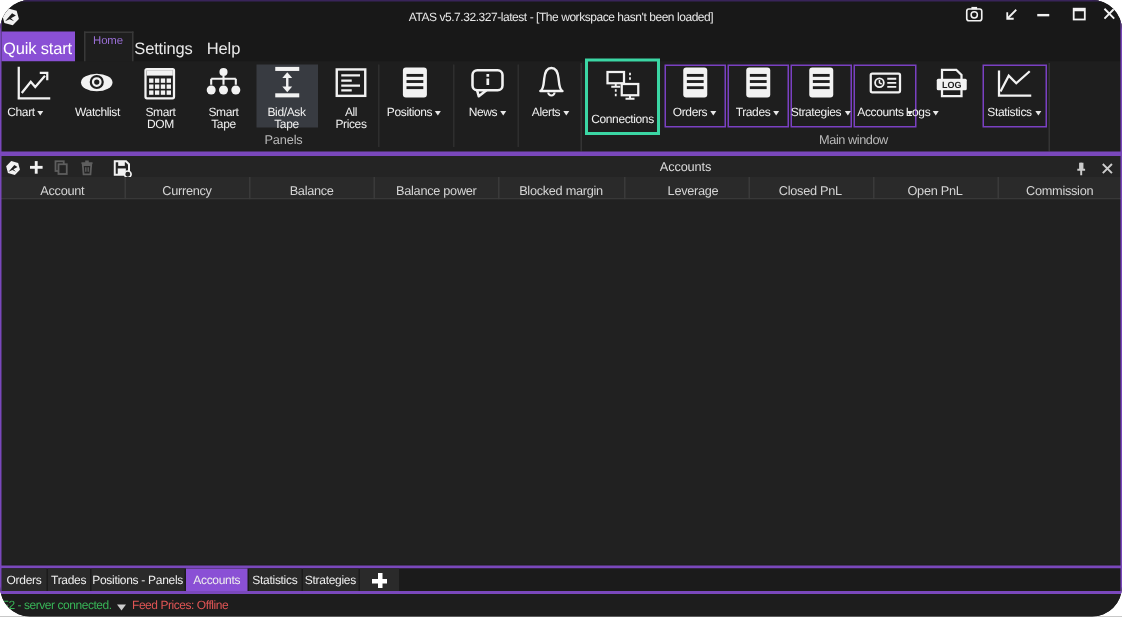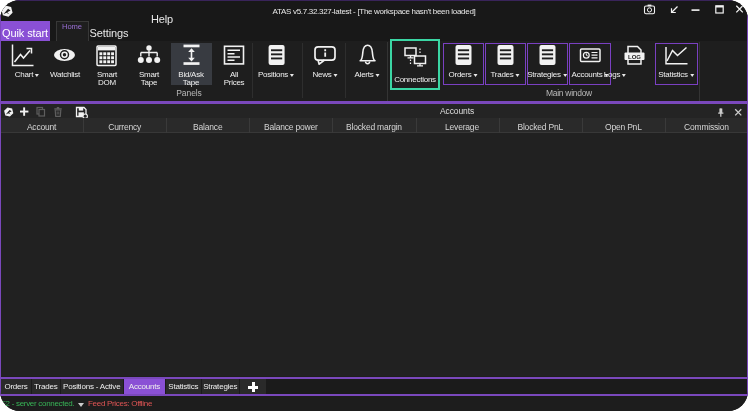--- a/index.html
+++ b/index.html
@@ -23,21 +23,21 @@
 <div id="win">
 
   <div class="abs" style="left:0;top:0;width:748px;height:41px;background:#181818;border-top:1px solid #39245a;"></div>
   <div class="txt ctr" style="left:374px;top:7px;">ATAS v5.7.32.327-latest - [The workspace hasn't been loaded]</div>
 
   <div class="abs" style="left:1px;top:21px;width:49px;height:20px;background:#8a50d5;"></div>
   <div class="mnu ctr" style="left:25px;top:27px;color:#ffffff;">Quik start</div>
   <div class="abs" style="left:56px;top:21px;width:33px;height:20px;background:#1e1e1e;border:1px solid #383838;border-bottom:none;"></div>
   <div class="mnu ctr" style="left:72px;top:22px;color:#9a6fd6;font-size:7.6px;">Home</div>
   <div class="mnu ctr" style="left:109px;top:27px;">Settings</div>
-  <div class="mnu ctr" style="left:149px;top:13px;margin-left:13px;">Help</div>
+  <div class="mnu ctr" style="left:149px;top:27px;">Help</div>
 
   <div class="abs" style="left:0;top:41px;width:748px;height:62px;background:#1e1e1e;"></div>
 
   <div class="vline" style="left:252px;top:43px;height:55px;"></div>
   <div class="vline" style="left:302px;top:43px;height:55px;"></div>
   <div class="vline" style="left:345px;top:43px;height:55px;"></div>
   <div class="vline" style="left:387px;top:42px;height:59px;background:#343434;"></div>
   <div class="vline" style="left:699px;top:42px;height:59px;background:#343434;"></div>
 
   <div class="abs" style="left:171px;top:43px;width:41px;height:42px;background:#383b41;"></div>
@@ -127,21 +127,21 @@
 <circle cx="586.3" cy="14.2" r="2.9" fill="none" stroke="#f2f2f2" stroke-width="1.2"></circle>
 <path d="M586.3,12.4 L586.3,14.2 L587.8,15" fill="none" stroke="#f2f2f2" stroke-width="1"></path>
 <path d="M591.5,11.5 L597.5,11.5 M591.5,14.2 L597.5,14.2 M591.5,16.9 L597.5,16.9" stroke="#f2f2f2" stroke-width="1.2"></path>
       <path d="M628,5.5 L637.5,5.5 L641,9 L641,23 L628,23 Z" fill="none" stroke="#f2f2f2" stroke-width="1.5"></path>
 <rect x="624.5" y="11.5" width="20" height="7.6" rx="1" fill="#f2f2f2"></rect>
 <text x="634.5" y="17.5" font-family="Liberation Sans" font-size="6" font-weight="bold" fill="#1e1e1e" text-anchor="middle">LOG</text>
       <path d="M666,6 L666,22.7 L687.5,22.7" fill="none" stroke="#f2f2f2" stroke-width="1.5"></path>
 <path d="M667,20 L672.5,9.5 L677.5,14.5 L686.5,6.5" fill="none" stroke="#f2f2f2" stroke-width="1.5"></path>
     </svg>
 
-  <div class="lbl" style="left:27px;top:71px;text-align:right;">Chart<span class="dn"></span></div>
+  <div class="lbl" style="left:17px;top:71px;text-align:right;">Chart<span class="dn"></span></div>
   <div class="lbl" style="left:65px;top:71px;">Watchlist</div>
   <div class="lbl" style="left:107px;top:71px;">Smart<br>DOM</div>
   <div class="lbl" style="left:149px;top:71px;">Smart<br>Tape</div>
   <div class="lbl" style="left:191px;top:71px;">Bid/Ask<br>Tape</div>
   <div class="lbl" style="left:234px;top:71px;">All<br>Prices</div>
   <div class="lbl" style="left:276px;top:71px;">Positions<span class="dn"></span></div>
   <div class="lbl" style="left:325px;top:71px;text-align:center;">News<span class="dn"></span></div>
   <div class="lbl" style="left:367px;top:71px;">Alerts<span class="dn"></span></div>
   <div class="lbl" style="left:415px;top:76px;">Connections</div>
   <div class="lbl" style="left:463px;top:71px;">Orders<span class="dn"></span></div>
@@ -183,39 +183,39 @@
       <div class="hdr ctr" style="left:124.66666666666667px;top:122.2px;text-align:right;">Currency</div>
       <div class="abs" style="left:83px;top:117.5px;width:1px;height:15px;background:#3a3a3a;"></div>
       <div class="hdr ctr" style="left:207.77777777777777px;top:122.2px;">Balance</div>
       <div class="abs" style="left:166px;top:117.5px;width:1px;height:15px;background:#3a3a3a;"></div>
       <div class="hdr ctr" style="left:290.8888888888889px;top:122.2px;">Balance power</div>
       <div class="abs" style="left:249px;top:117.5px;width:1px;height:15px;background:#3a3a3a;"></div>
       <div class="hdr ctr" style="left:374px;top:122.2px;">Blocked margin</div>
       <div class="abs" style="left:332px;top:117.5px;width:1px;height:15px;background:#3a3a3a;"></div>
       <div class="hdr ctr" style="left:462px;top:122.2px;">Leverage</div>
       <div class="abs" style="left:416px;top:117.5px;width:1px;height:15px;background:#3a3a3a;"></div>
-      <div class="hdr ctr" style="left:540.2222222222223px;top:122.2px;">Blocked PnL</div>
+      <div class="hdr ctr" style="left:540.2222222222223px;top:122.2px;">Closed PnL</div>
       <div class="abs" style="left:499px;top:117.5px;width:1px;height:15px;background:#3a3a3a;"></div>
       <div class="hdr ctr" style="left:623.3333333333334px;top:122.2px;">Open PnL</div>
       <div class="abs" style="left:582px;top:117.5px;width:1px;height:15px;background:#3a3a3a;"></div>
       <div class="hdr ctr" style="left:706.4444444444445px;top:122.2px;">Commission</div>
       <div class="abs" style="left:665px;top:117.5px;width:1px;height:15px;background:#3a3a3a;"></div>
     </div>
 
   <div class="abs" style="left:0;top:132.5px;width:748px;height:243.8px;background:#212121;"></div>
 
   <div class="pline" style="top:376.8px;height:2.7px;"></div>
   <div class="abs" style="left:0;top:379px;width:748px;height:14.6px;background:#1b1b1b;"></div>
   <div id="tabs">
       <div class="abs" style="left:1px;top:379px;width:30px;height:14.6px;background:#2a2a2a;"></div>
       <div class="tab ctr" style="left:16px;top:382px;">Orders</div>
       <div class="abs" style="left:32px;top:379px;width:27.5px;height:14.6px;background:#2a2a2a;"></div>
       <div class="tab ctr" style="left:45.75px;top:382px;">Trades</div>
       <div class="abs" style="left:60.5px;top:379px;width:62.5px;height:14.6px;background:#2a2a2a;"></div>
-      <div class="tab ctr" style="left:91.75px;top:382px;">Positions - Active</div>
+      <div class="tab ctr" style="left:91.75px;top:382px;">Positions - Panels</div>
       <div class="abs" style="left:124px;top:379px;width:41px;height:14.6px;background:#8a50d5;"></div>
       <div class="tab ctr" style="left:144.5px;top:382px;">Accounts</div>
       <div class="abs" style="left:166px;top:379px;width:34.5px;height:14.6px;background:#2a2a2a;"></div>
       <div class="tab ctr" style="left:183.25px;top:382px;">Statistics</div>
       <div class="abs" style="left:201.5px;top:379px;width:37.5px;height:14.6px;background:#2a2a2a;"></div>
       <div class="tab ctr" style="left:220.25px;top:382px;">Strategies</div>
       <div class="abs" style="left:240px;top:379px;width:26px;height:14.6px;background:#2a2a2a;"></div>
       <div class="abs" style="left:248px;top:382px;width:10px;height:10px;">
       <div class="abs" style="left:4px;top:0;width:2.5px;height:10px;background:#fff;"></div>
       <div class="abs" style="left:0;top:4px;width:10px;height:2.5px;background:#fff;"></div>

